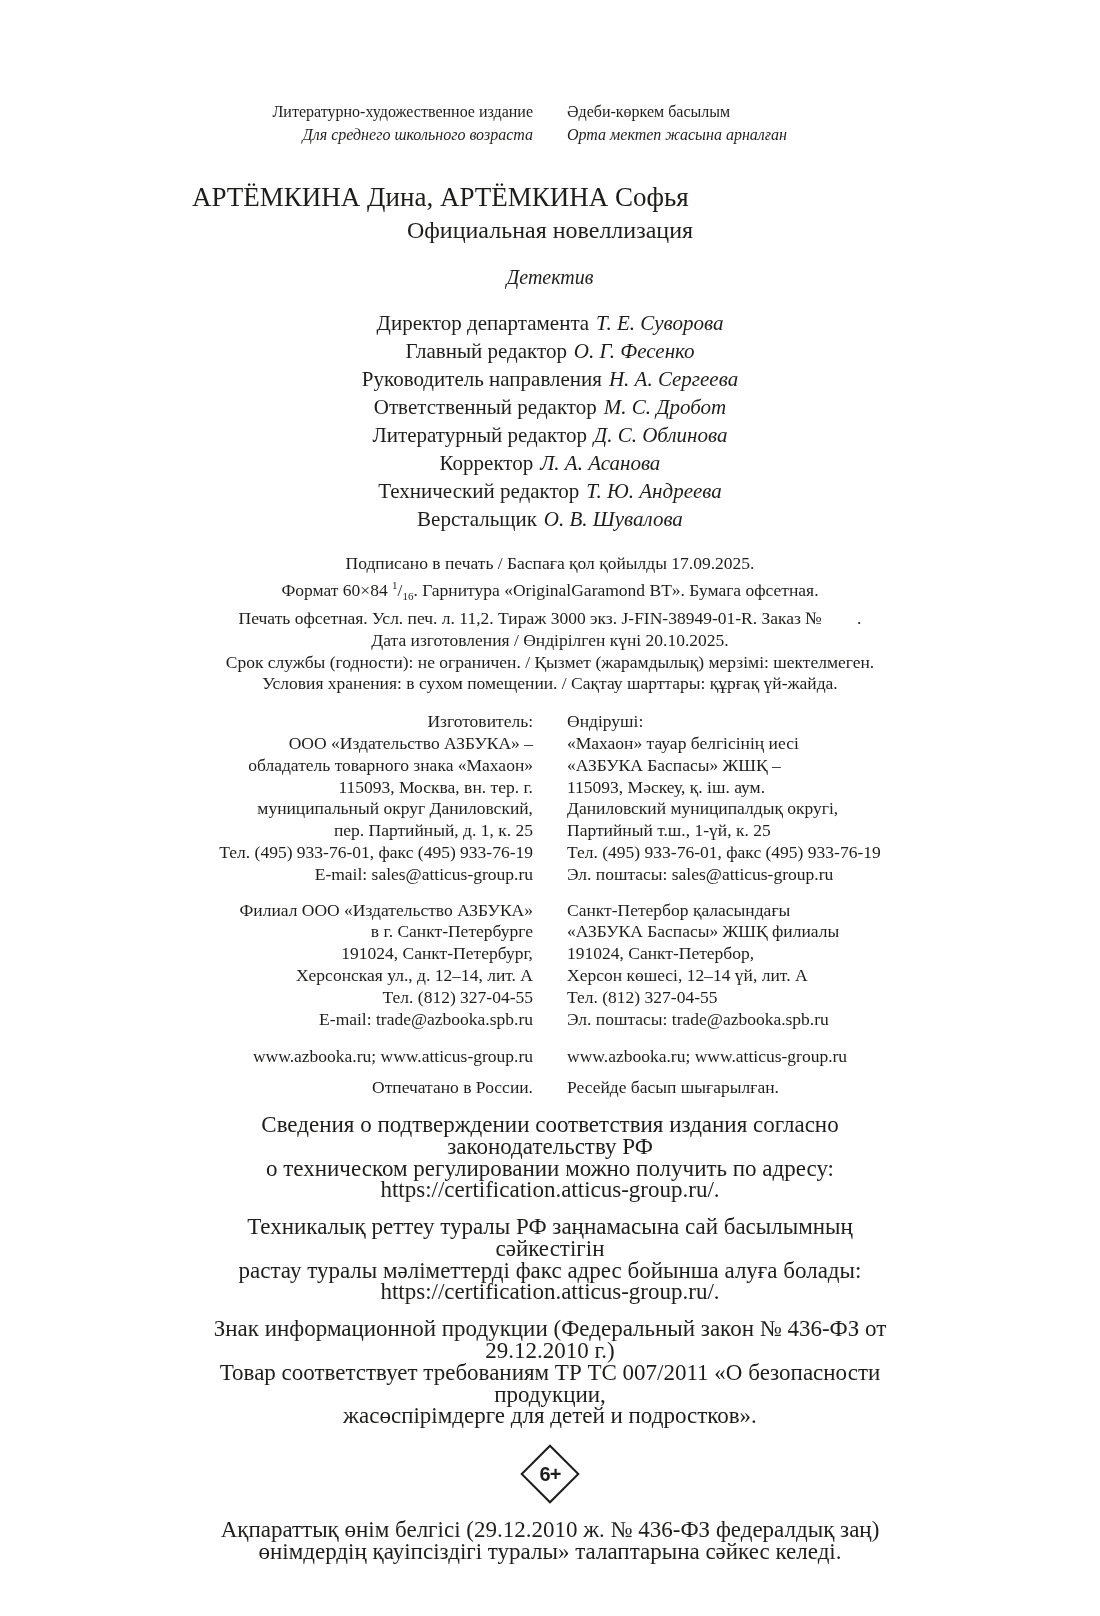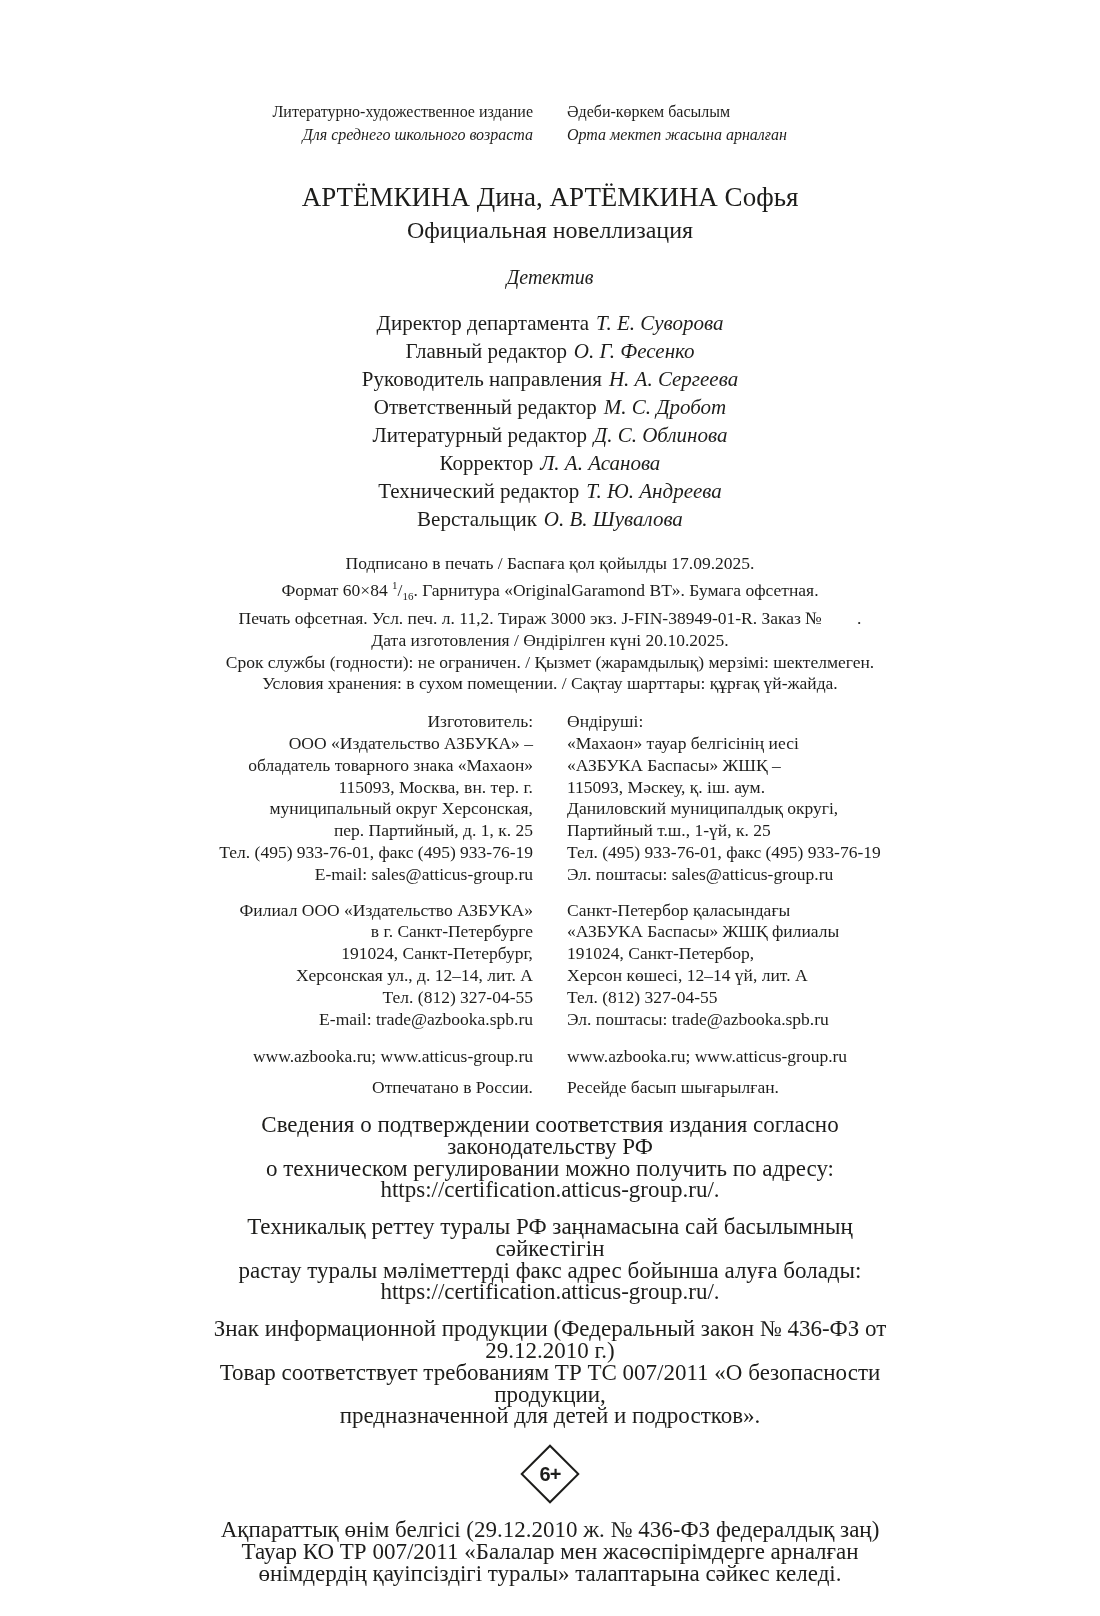--- a/index.html
+++ b/index.html
@@ -29,21 +29,20 @@
   .two-col .col-l { flex: 1; text-align: right; }
   .two-col .col-r { flex: 1; text-align: left; }
 
   .edition-note {
     font-size: 16px;
     line-height: 23px;
   }
 
   .authors {
     margin-top: 36px;
-    text-align: center;
     font-size: 27px;
     line-height: 1.15;
   }
   .title {
     margin-top: 16px;
     text-align: center;
     font-size: 45px;
     font-weight: bold;
     line-height: 1.05;
     letter-spacing: 1px;
@@ -156,21 +155,21 @@
     <div>Срок службы (годности): не ограничен. / Қызмет (жарамдылық) мерзімі: шектелмеген.</div>
     <div>Условия хранения: в сухом помещении. / Сақтау шарттары: құрғақ үй-жайда.</div>
   </div>
 
   <div class="two-col pub-block">
     <div class="col-l">
       <div>Изготовитель:</div>
       <div>ООО «Издательство АЗБУКА» –</div>
       <div>обладатель товарного знака «Махаон»</div>
       <div>115093, Москва, вн. тер. г.</div>
-      <div>муниципальный округ Херсонская,</div>
+      <div>муниципальный округ Даниловский,</div>
       <div>пер. Партийный, д. 1, к. 25</div>
       <div>Тел. (495) 933-76-01, факс (495) 933-76-19</div>
       <div>E-mail: sales@atticus-group.ru</div>
     </div>
     <div class="col-r">
       <div>Өндіруші:</div>
       <div>«Махаон» тауар белгісінің иесі</div>
       <div>«АЗБУКА Баспасы» ЖШҚ –</div>
       <div>115093, Мәскеу, қ. іш. аум.</div>
       <div>Даниловский муниципалдық округі,</div>
@@ -215,28 +214,27 @@
   </div>
 
   <div class="center-para">
     <div>Техникалық реттеу туралы РФ заңнамасына сай басылымның сәйкестігін</div>
     <div>растау туралы мәліметтерді факс адрес бойынша алуға болады: https://certification.atticus-group.ru/.</div>
   </div>
 
   <div class="center-para">
     <div>Знак информационной продукции (Федеральный закон № 436-ФЗ от 29.12.2010 г.)</div>
     <div>Товар соответствует требованиям ТР ТС 007/2011 «О безопасности продукции,</div>
-    <div>предназначенной для детей и подростков».</div>
+    <div>жасөспірімдерге для детей и подростков».</div>
   </div>
 
   <div class="age-wrap">
     <div class="age-diamond">
       <span class="age-text">6+</span>
     </div>
   </div>
 
   <div class="center-para final-para">
     <div>Ақпараттық өнім белгісі (29.12.2010 ж. № 436-ФЗ федералдық заң)</div>
-    <div>Тауар КО ТР 007/2011 «Балалар мен жасөспірімдерге арналған</div>
     <div>өнімдердің қауіпсіздігі туралы» талаптарына сәйкес келеді.</div>
   </div>
 
 </div>
 
 </body></html>

